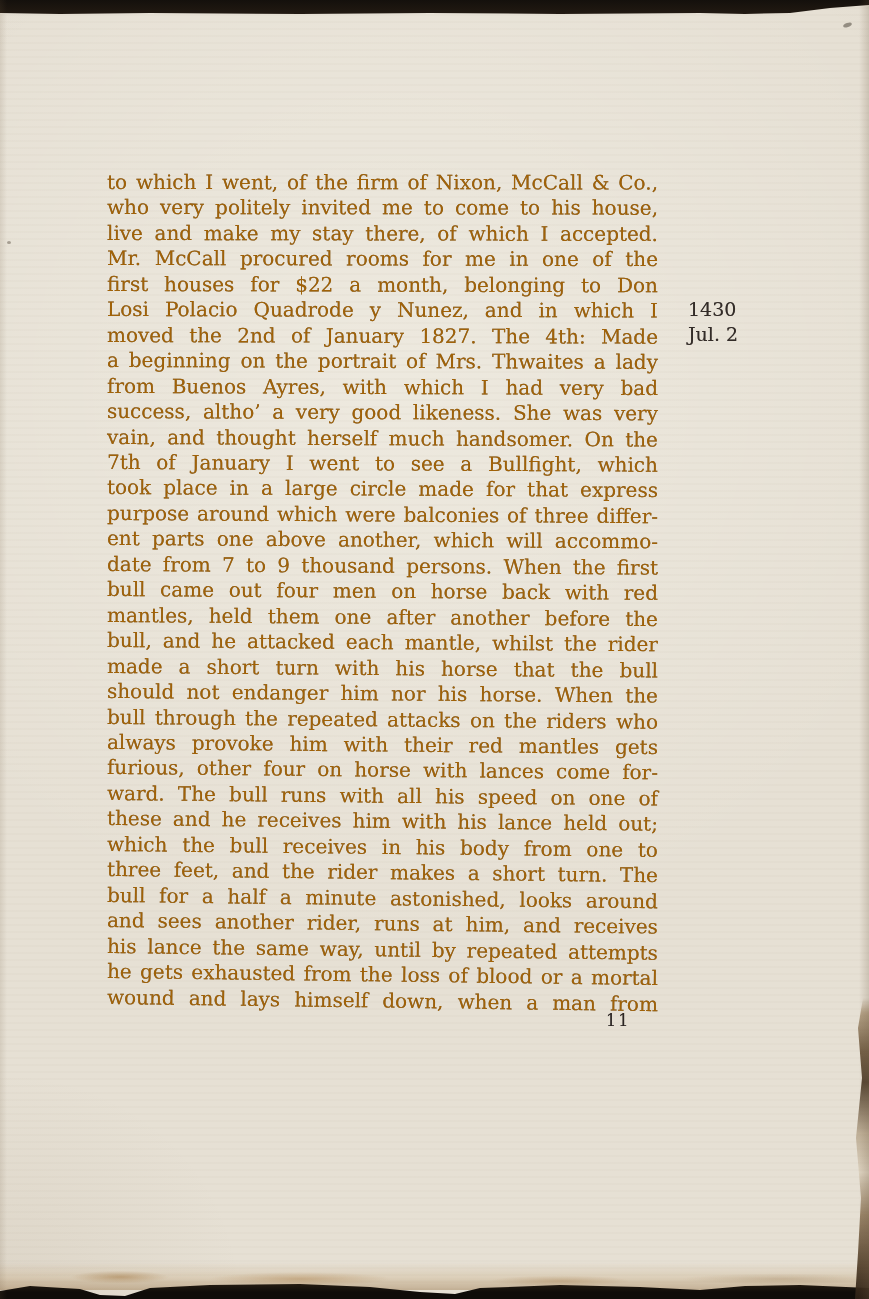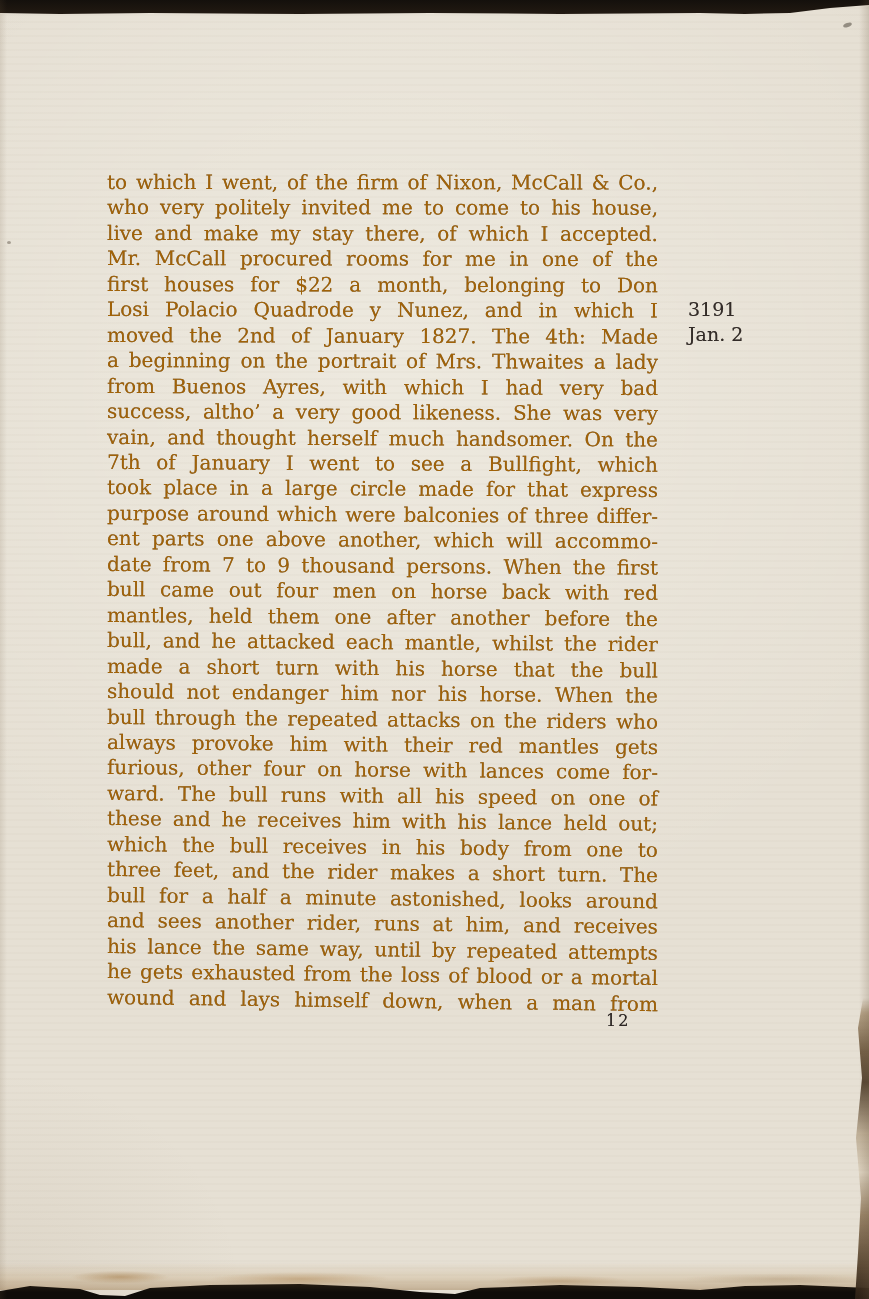--- a/index.html
+++ b/index.html
@@ -132,25 +132,25 @@
     <div class="tline" style="transform: rotate(0.622deg);">which the bull receives in his body from one to</div>
     <div class="tline" style="transform: rotate(0.644deg);">three feet, and the rider makes a short turn.  The</div>
     <div class="tline" style="transform: rotate(0.666deg);">bull for a half a minute astonished, looks around</div>
     <div class="tline" style="transform: rotate(0.688deg);">and sees another rider, runs at him, and receives</div>
     <div class="tline" style="transform: rotate(0.71deg);">his lance the same way, until by repeated attempts</div>
     <div class="tline" style="transform: rotate(0.732deg);">he gets exhausted from the loss of blood or a mortal</div>
     <div class="tline" style="transform: rotate(0.754deg);">wound and lays himself down, when a man from</div>
   </div>
 
   <div class="margin-note">
-    <div>3191</div>
-    <div>Jan. 2</div>
+    <div>1430</div>
+    <div>Jul. 2</div>
   </div>
 
-  <div class="page-number">12</div>
+  <div class="page-number">11</div>
 
   <div class="bottom-smudge"></div>
   <div class="bottom-band"></div>
   <div class="right-edge-strip"></div>
   <div class="edge-shadow-right"></div>
   <div class="edge-shadow-left"></div>
   <div class="speck speck-a"></div>
   <div class="speck speck-b"></div>
 
 </div>

